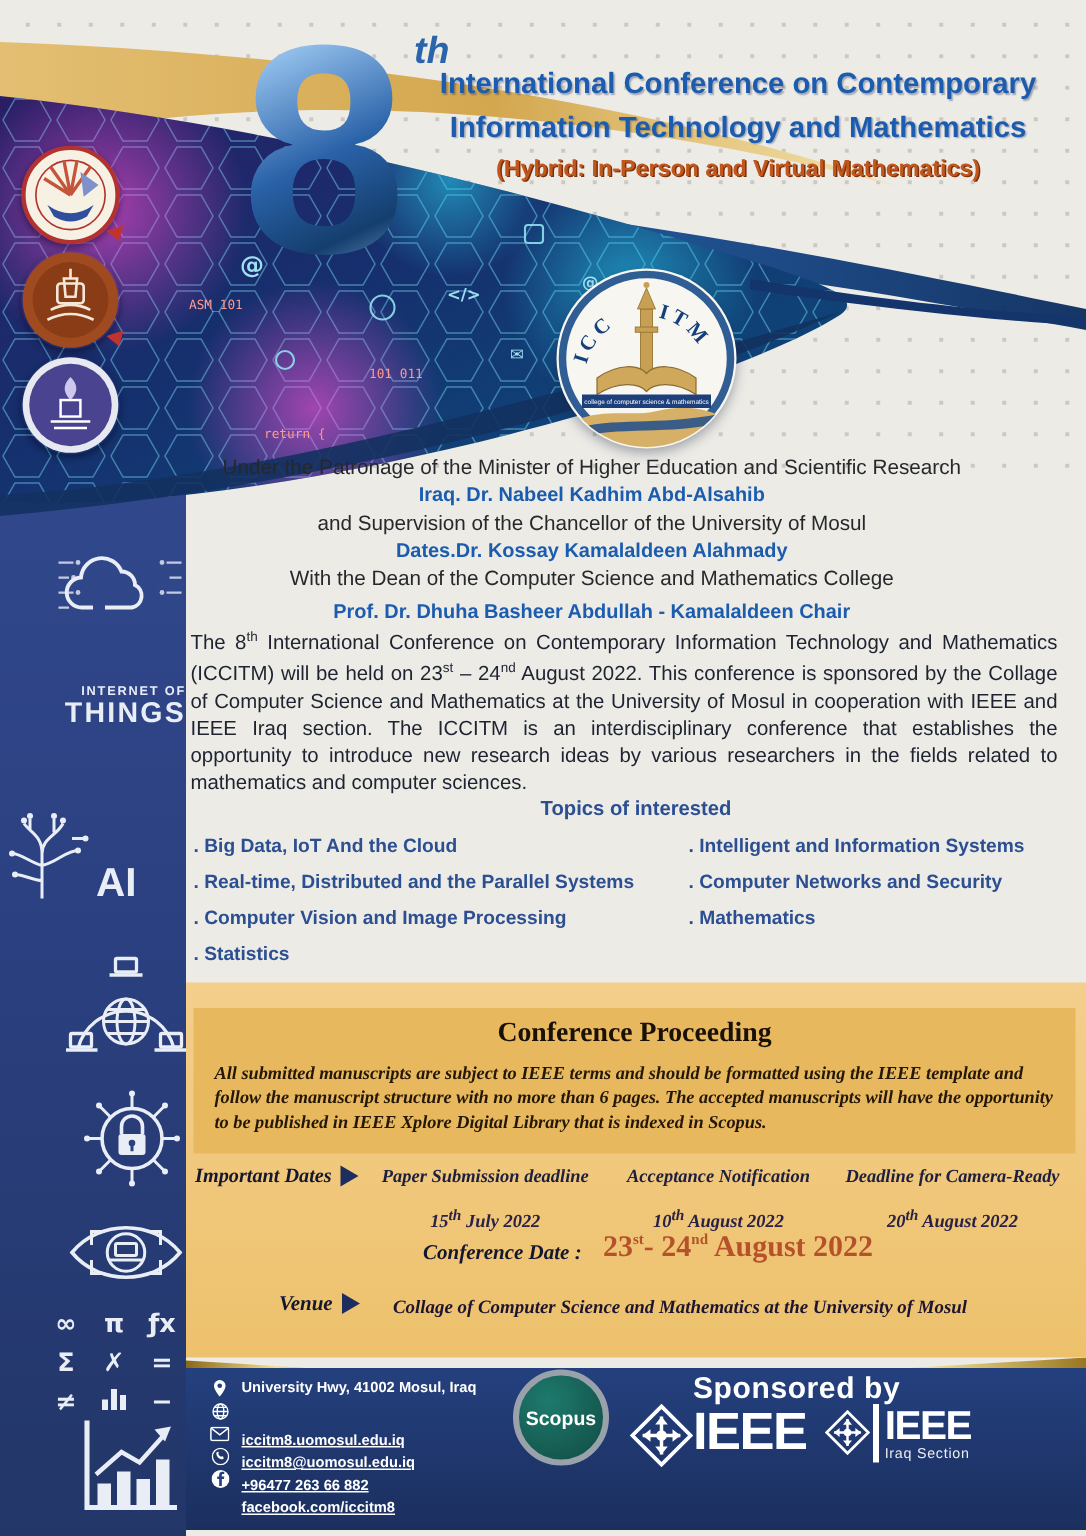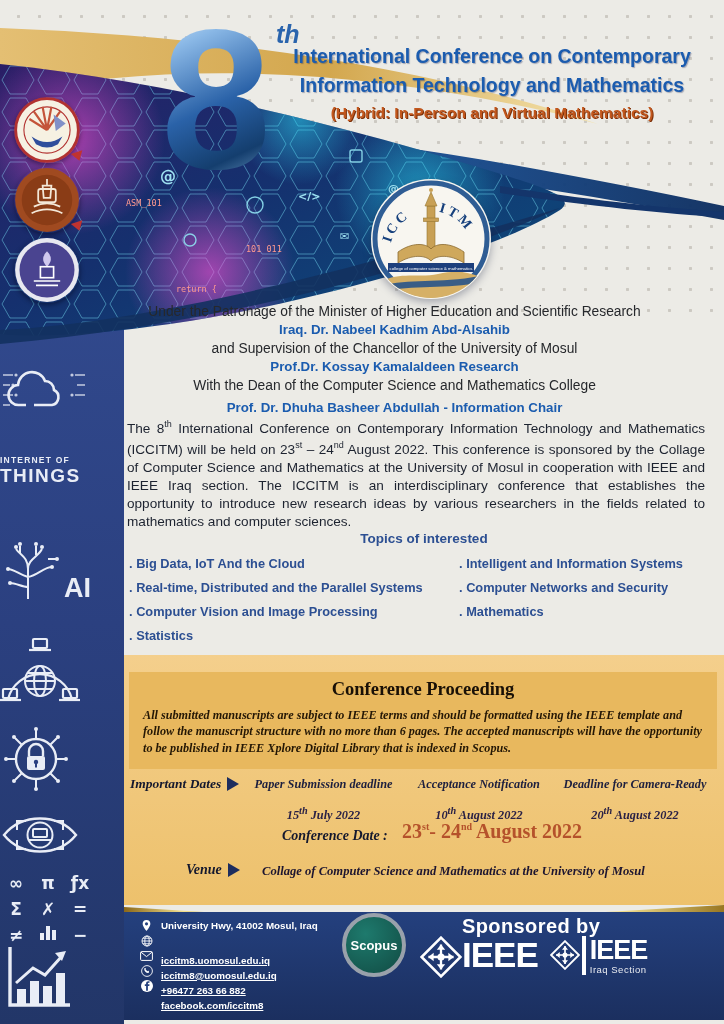--- a/index.html
+++ b/index.html
@@ -5,21 +5,21 @@
   html,body{margin:0;padding:0;background:#888;}
   .page{position:relative;width:724px;height:1024px;margin:0 auto;background:#ecebe6;
         overflow:hidden;font-family:"Liberation Sans",sans-serif;}
   .dotbg{position:absolute;left:0;top:0;width:724px;height:312px;
          background-image:radial-gradient(#ccc9c2 1.4px,transparent 1.5px);
          background-size:21px 21px;background-position:8px 6px;}
   
   .sidebar{position:absolute;left:0;top:295px;width:124px;height:729px;
            background:linear-gradient(180deg,#31498d 0%,#2b4080 45%,#223668 100%);}
   .sic{position:absolute;left:0;width:124px;display:flex;flex-direction:column;
-       align-items:flex-start;color:#e9edf6;}
+       align-items:flex-end;color:#e9edf6;}
   .iot-small{font-size:8.5px;font-weight:bold;letter-spacing:1.2px;}
   .iot-big{font-size:19px;font-weight:bold;letter-spacing:1.5px;}
   .ai-wrap{flex-direction:row;align-items:flex-end;gap:2px;}
   .ai-label{font-size:27px;font-weight:bold;line-height:26px;}
   .mathgrid{display:grid;grid-template-columns:repeat(3,32px);grid-row-gap:6px;
             justify-items:center;font-family:"DejaVu Sans",sans-serif;
             font-size:17px;font-weight:bold;}
   .minibars{display:flex;align-items:flex-end;gap:2px;height:15px;}
   .minibars i{display:block;width:4px;background:#e9edf6;}
   
@@ -371,23 +371,23 @@
       <path d="M30 76 C44 66 58 67 63 73 C68 67 82 66 96 76 L96 87 C82 78 68 79 63 85 C58 79 44 78 30 87 Z" fill="#cfa85c" stroke="#8a6a2e" stroke-width=".8"></path>
       <rect x="20" y="87" width="86" height="9" fill="#1d3f7c"></rect>
       <text x="63" y="93.5" text-anchor="middle" font-size="4.3" fill="#ffffff">college of computer science &amp; mathematics</text>
     </svg>
   </div>
 
   <div class="pat">
     <div class="pl">Under the Patronage of the Minister of Higher Education and Scientific Research</div>
     <div class="pn">Iraq. Dr.  Nabeel Kadhim Abd-Alsahib</div>
     <div class="pl">and Supervision of  the Chancellor of the University of Mosul</div>
-    <div class="pn">Prof.Dr.  Kossay Kamalaldeen Research</div>
+    <div class="pn">Dates.Dr.  Kossay Kamalaldeen Alahmady</div>
     <div class="pl">With the Dean of the Computer Science and Mathematics College</div>
-    <div class="pn pn3">Prof. Dr.  Dhuha Basheer Abdullah - Information Chair</div>
+    <div class="pn pn3">Prof. Dr.  Dhuha Basheer Abdullah - Kamalaldeen Chair</div>
   </div>
 
   <p class="about"><span>The 8</span><sup>th</sup><span> International Conference on Contemporary Information Technology and Mathematics (ICCITM) will be held on 23</span><sup>st</sup><span> – 24</span><sup>nd</sup><span> August 2022. This conference is sponsored by the Collage of Computer Science and Mathematics at the University of Mosul in cooperation with IEEE and IEEE Iraq section. The ICCITM is an interdisciplinary conference that establishes the opportunity to introduce new research ideas by various researchers in the fields related to mathematics and computer sciences.</span></p>
 
   <div class="topics">
     <div class="th2">Topics of interested</div>
     <div class="tcols">
       <ul class="tcol l">
         <li>Big Data, IoT And the Cloud</li>
         <li>Real-time, Distributed and the Parallel Systems</li>

